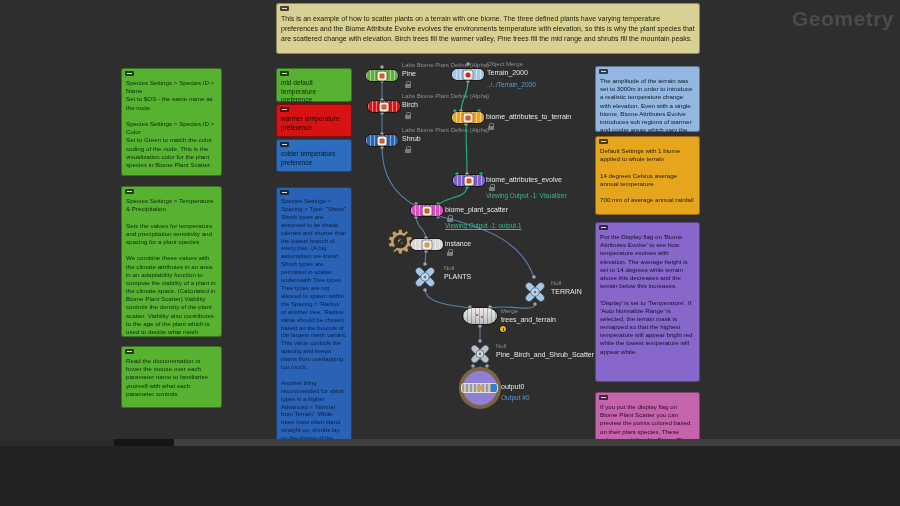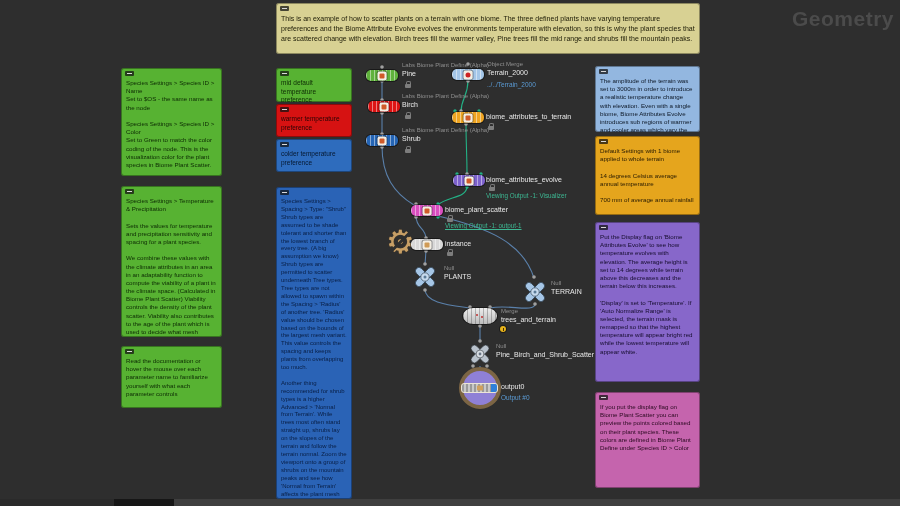--- a/index.html
+++ b/index.html
@@ -1,16 +1,16 @@
 <!DOCTYPE html>
 <html><head>
 <meta charset="utf-8">
 <style>
   html,body{margin:0;padding:0;background:#222;}
-  #stage{position:relative;width:900px;height:506px;background:#2e2e2e;overflow:hidden;
+  #stage{position:relative;width:900px;height:446px;background:#2e2e2e;overflow:hidden;
          font-family:"Liberation Sans",sans-serif;}
   
   .watermark{position:absolute;top:7px;right:6px;font-size:21px;font-weight:bold;color:#4b4b4b;letter-spacing:.5px;}
   
   .note{position:absolute;border-radius:3px;box-sizing:border-box;padding:11px 5px 4px 5px;
         box-shadow:0 0 0 1px rgba(0,0,0,.35) inset;overflow:hidden;}
   .note .ntext{white-space:pre-line;font-size:6.2px;line-height:1.32;}
   .note .ncol{position:absolute;top:3px;left:4px;width:9px;height:5px;background:rgba(20,20,20,.75);border-radius:1px;}
   .note .ncol::after{content:"";position:absolute;left:2px;right:2px;top:2px;height:1px;background:#d8d8d8;}
   .n-yellow{background:#d8d193;color:#22200a;}

